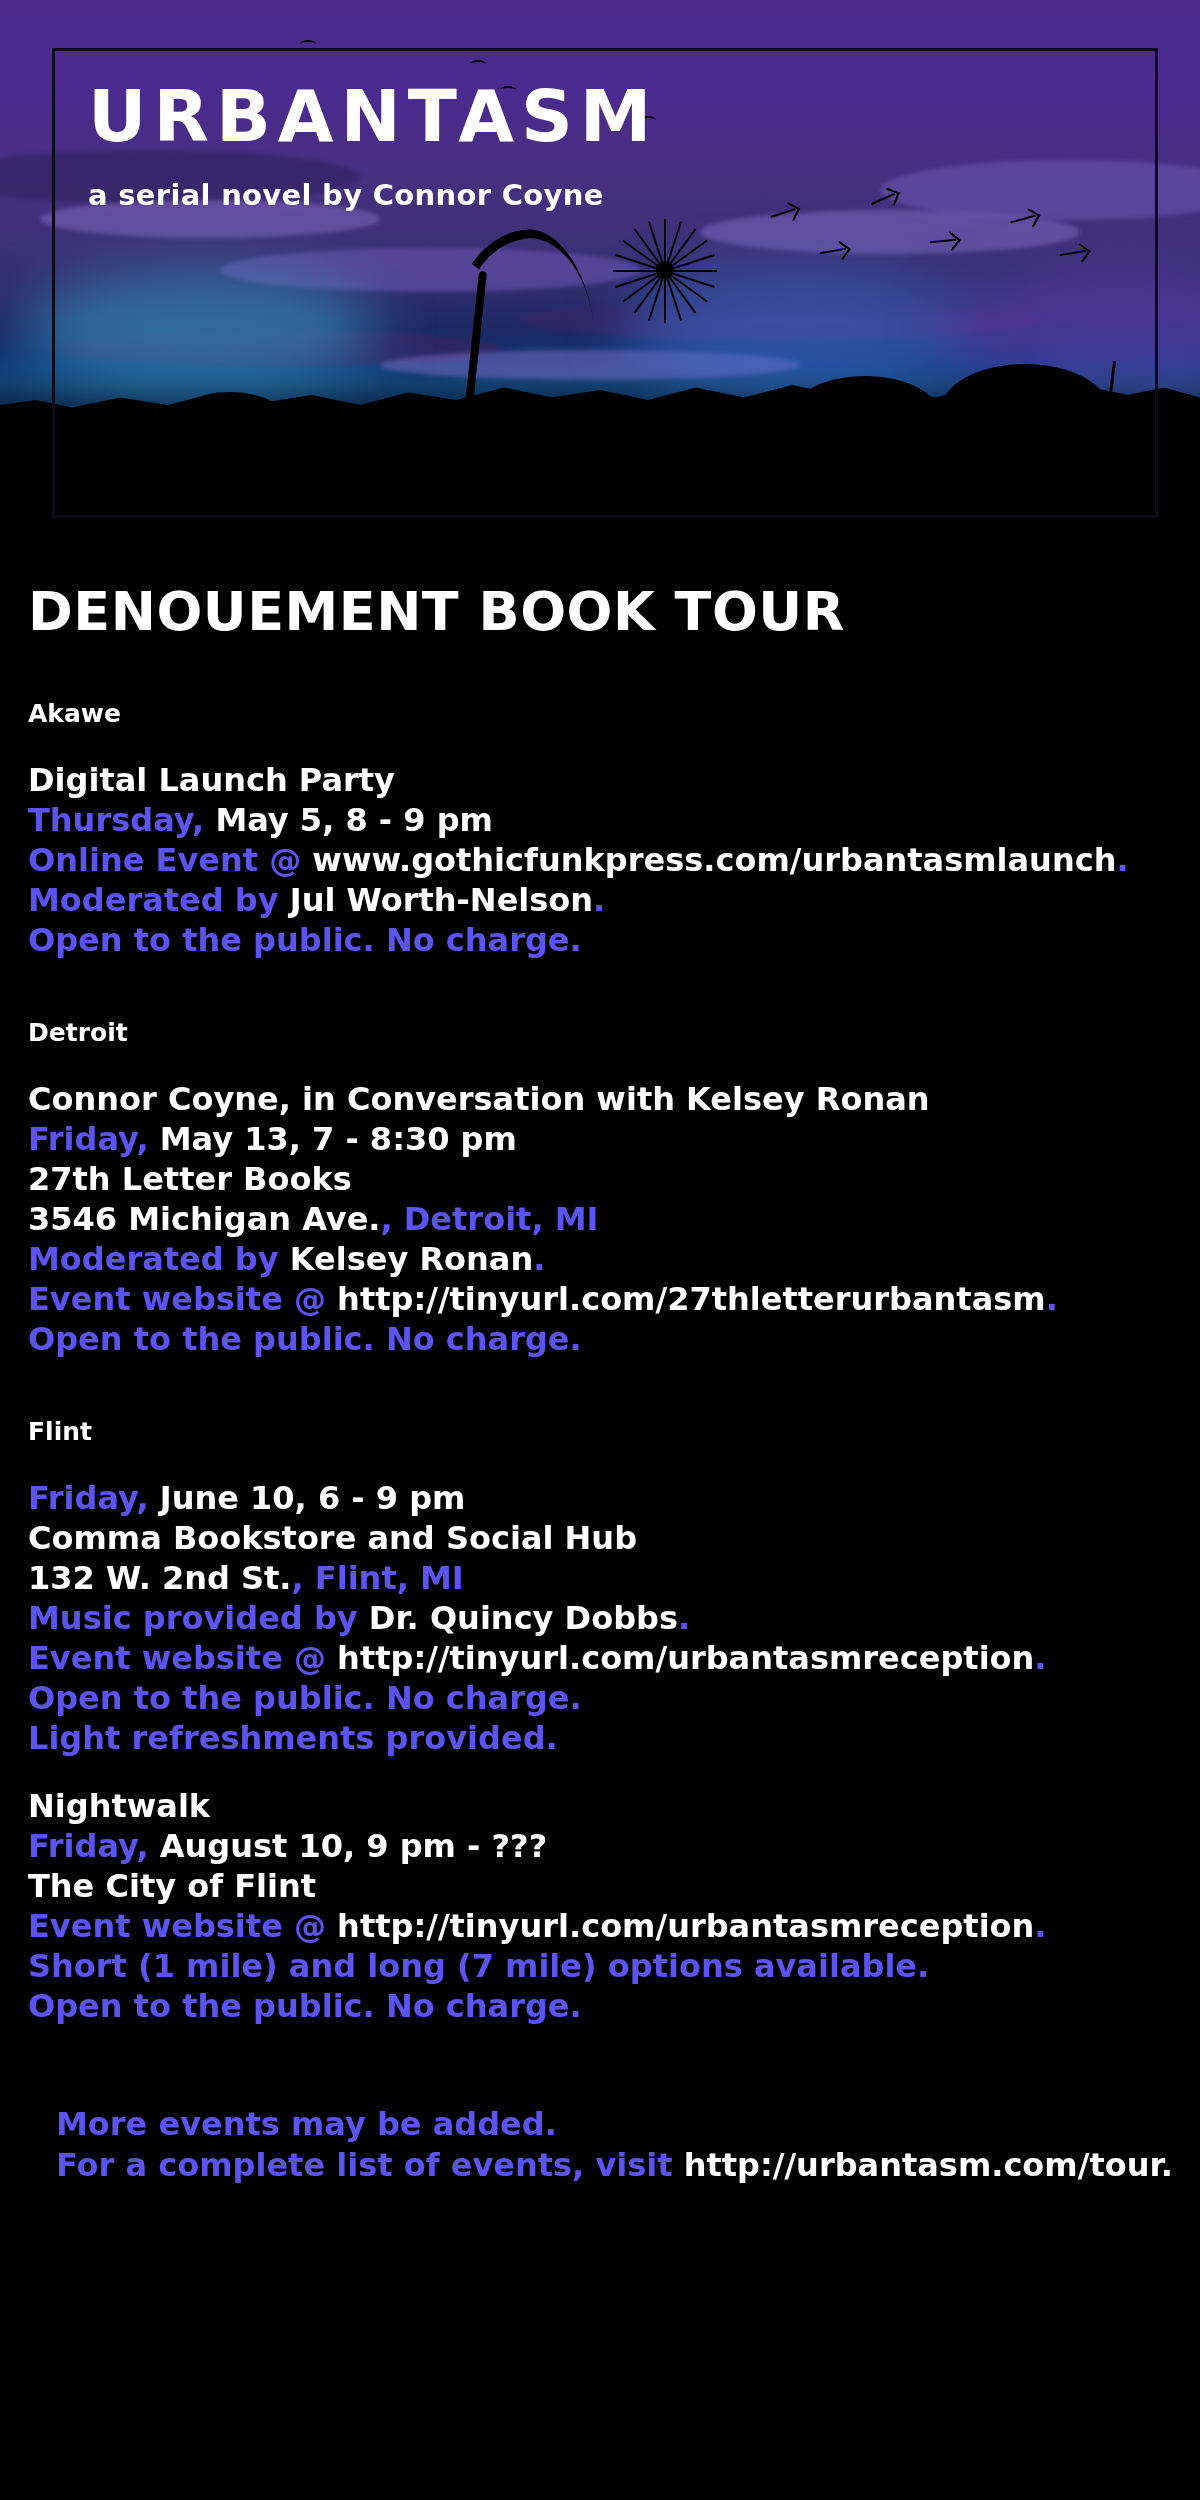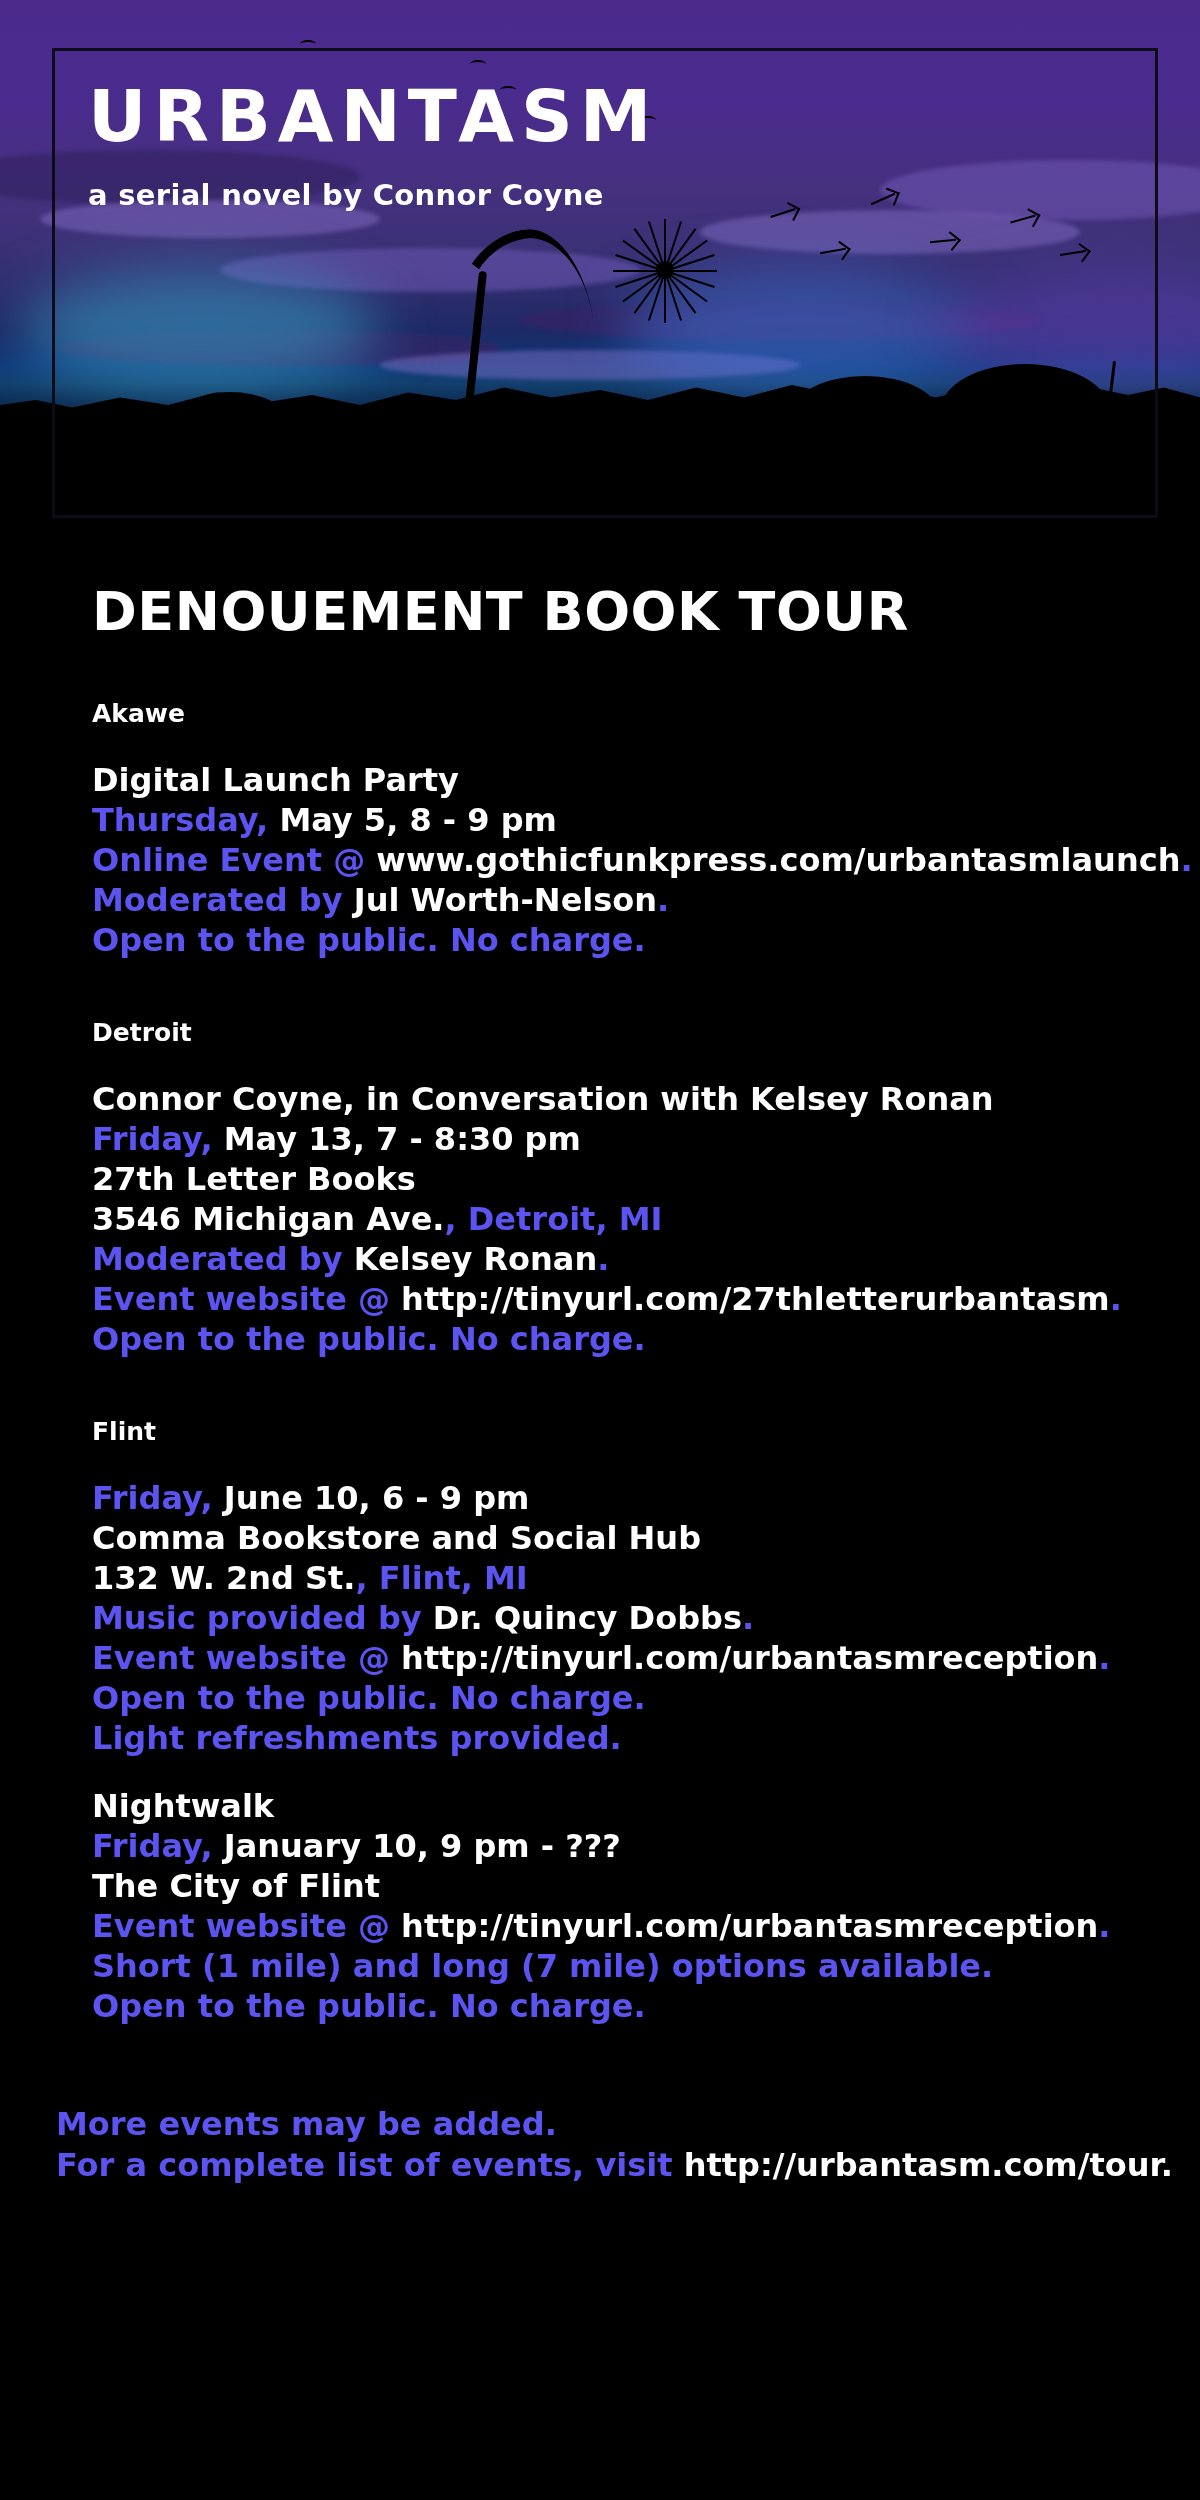--- a/index.html
+++ b/index.html
@@ -209,21 +209,21 @@
     top: 178px;
     font-size: 29px;
     font-weight: 700;
     color: #ffffff;
     letter-spacing: 0.3px;
   }
 
   
   .content {
     position: relative;
-    padding: 0 88px;
+    padding: 0 24px;
     box-sizing: border-box;
     width: 1200px;
   }
   .tour-title {
     font-size: 54px;
     font-weight: 700;
     letter-spacing: 0.5px;
     color: #ffffff;
     margin: 20px 0 0 4px;
   }
@@ -376,21 +376,21 @@
           <div class="line"><span class="v">Friday,</span><span class="w"> June 10, 6 - 9 pm</span></div>
           <div class="line"><span class="w">Comma Bookstore and Social Hub</span></div>
           <div class="line"><span class="w">132 W. 2nd St.</span><span class="v">, Flint, MI</span></div>
           <div class="line"><span class="v">Music provided by</span><span class="w"> Dr. Quincy Dobbs</span><span class="v">.</span></div>
           <div class="line"><span class="v">Event website @</span><span class="w"> http://tinyurl.com/urbantasmreception</span><span class="v">.</span></div>
           <div class="line"><span class="v">Open to the public. No charge.</span></div>
           <div class="line"><span class="v">Light refreshments provided.</span></div>
         </div>
         <div class="event" style="margin-top: 28px;">
           <div class="line"><span class="w">Nightwalk</span></div>
-          <div class="line"><span class="v">Friday,</span><span class="w"> January 10, 9 pm - ???</span></div>
+          <div class="line"><span class="v">Friday,</span><span class="w"> August 10, 9 pm - ???</span></div>
           <div class="line"><span class="w">The City of Flint</span></div>
           <div class="line"><span class="v">Event website @</span><span class="w"> http://tinyurl.com/urbantasmreception</span><span class="v">.</span></div>
           <div class="line"><span class="v">Short (1 mile) and long (7 mile) options available.</span></div>
           <div class="line"><span class="v">Open to the public. No charge.</span></div>
         </div>
       </div>
     </div>
 </div>
 <div class="footer-note" id="footer" style="margin-top: 78px;">
     <div class="line"><span class="v">More events may be added.</span></div>

